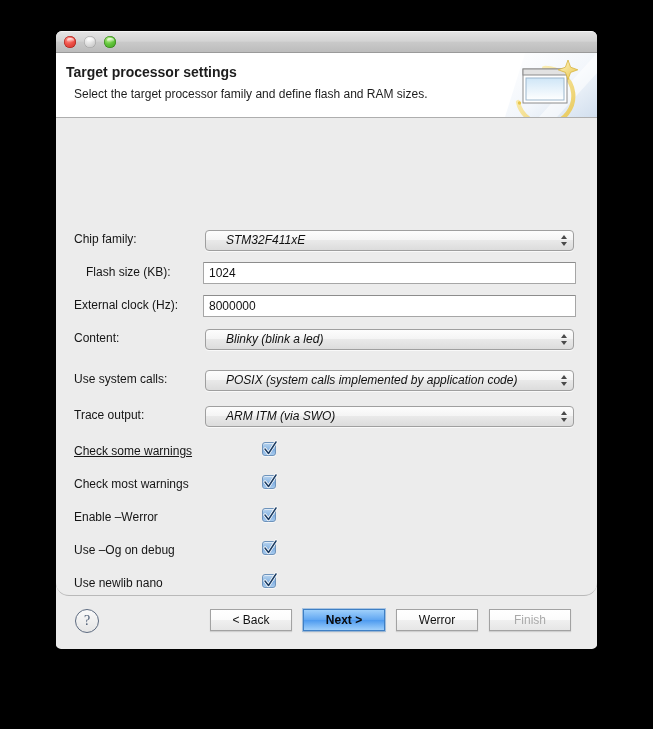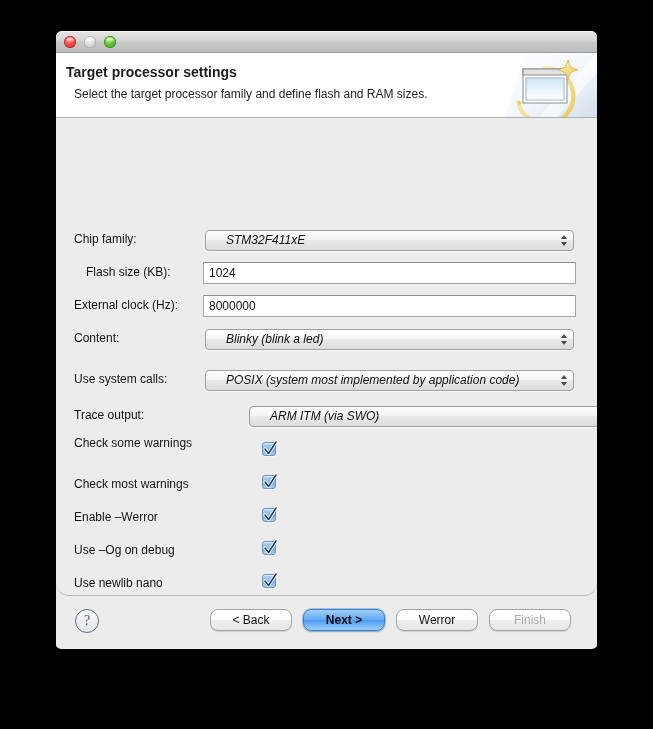--- a/index.html
+++ b/index.html
@@ -195,21 +195,21 @@
     font-size: 14px;
     text-align: center;
     line-height: 21px;
     background: linear-gradient(to bottom,#fafafa,#e5e5e5);
     font-family: "Liberation Serif", serif;
   }
   .btn {
     position: absolute;
     top: 13px;
     height: 22px;
-    border-radius: 8px;
+    border-radius: 0;
     font-size: 12px;
     text-align: center;
     line-height: 20px;
     background: linear-gradient(to bottom, #ffffff 0%, #fbfbfb 48%, #f0f0f0 50%, #e6e6e6 100%);
     border: 1px solid #a2a2a2;
     color: #111;
     box-shadow: 0 1px 1px rgba(0,0,0,0.12);
   }
   .btn.default {
     background: linear-gradient(to bottom, #9fd0fb 0%, #63a8f2 48%, #4b99ef 50%, #9ecffb 100%);
@@ -287,37 +287,37 @@
     <div class="popup" style="top:211px;">
       <span>Blinky (blink a led)</span>
       <span class="steppers">
           <i class="up"></i>
           <i class="down"></i>
         </span>
     </div>
 
     <div class="row-label" style="left:18px; top:254px;">Use system calls:</div>
     <div class="popup" style="top:252px;">
-      <span>POSIX (system most implemented by application code)</span>
+      <span>POSIX (system calls implemented by application code)</span>
       <span class="steppers">
           <i class="up"></i>
           <i class="down"></i>
         </span>
     </div>
 
     <div class="row-label" style="left:18px; top:290px;">Trace output:</div>
-    <div class="popup" style="top:288px;margin-left:44px;">
+    <div class="popup" style="top:288px;">
       <span>ARM ITM (via SWO)</span>
       <span class="steppers">
           <i class="up"></i>
           <i class="down"></i>
         </span>
     </div>
 
-    <div class="row-label" style="left:18px; top:318px;">Check some warnings</div>
+    <div class="row-label" style="left:18px; top:326px;text-decoration:underline;">Check some warnings</div>
     <div class="cbox" style="top:324px;">
       <svg width="18" height="20" viewBox="0 0 18 20">
           <path d="M3 10 L6.5 14.5 L14 3" fill="none" stroke="#ffffff" stroke-width="3.2" stroke-linecap="round" stroke-linejoin="round"></path>
           <path d="M3 10 L6.5 14.5 L14 3" fill="none" stroke="#1b3c63" stroke-width="1.5" stroke-linecap="round" stroke-linejoin="round"></path>
         </svg>
     </div>
 
     <div class="row-label" style="left:18px; top:359px;">Check most warnings</div>
     <div class="cbox" style="top:357px;">
       <svg width="18" height="20" viewBox="0 0 18 20">

